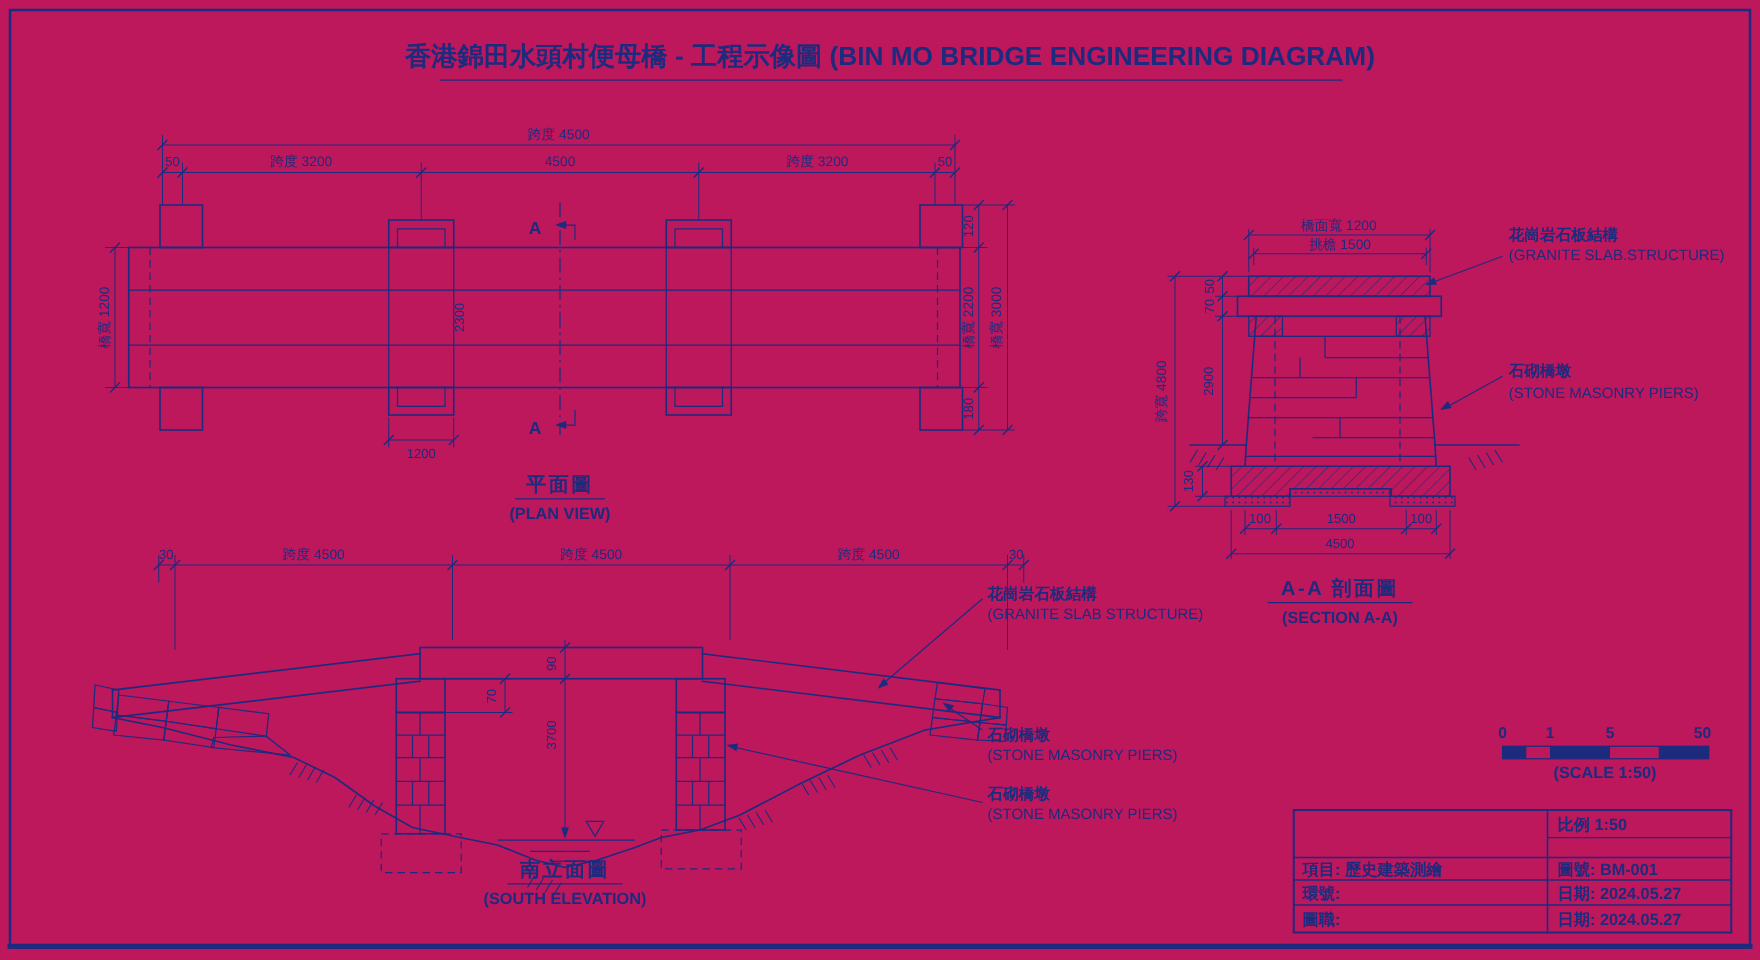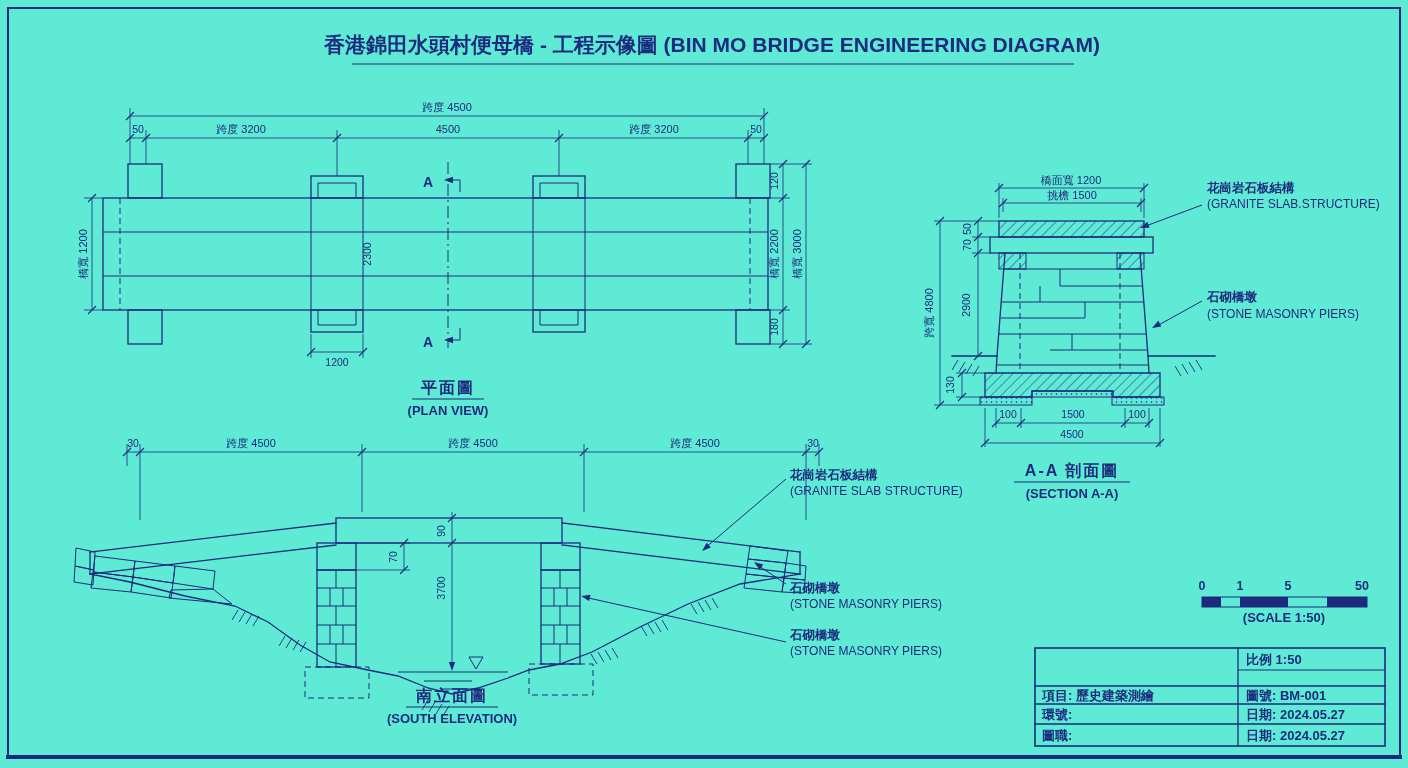--- a/index.html
+++ b/index.html
@@ -1,16 +1,16 @@
 <!DOCTYPE html>
 <html><head>
 <meta charset="utf-8">
 <style>
   html,body{margin:0;padding:0;background:#e8e8e4;}
-  .sheet{position:relative;width:1408px;height:768px;background:#5eead4;margin:0 auto;
+  .sheet{position:relative;width:1408px;height:768px;background:#be185d;margin:0 auto;
          font-family:"Liberation Sans",sans-serif;}
   svg{display:block}
   svg text{fill:#1d2b7e;font-family:"Liberation Sans","DejaVu Sans",sans-serif;}
   .ln{stroke:#1d2b7e;fill:none;stroke-width:1.3;stroke-linecap:square;}
   .ln2{stroke:#1d2b7e;fill:none;stroke-width:1;}
   .thin{stroke:#1d2b7e;fill:none;stroke-width:0.8;}
   .dash{stroke-dasharray:6 4;}
   .dashdot{stroke-dasharray:12 4 2 4;}
   .fillink{fill:#1d2b7e;stroke:none;}
   .t10{font-size:10.5px;}

